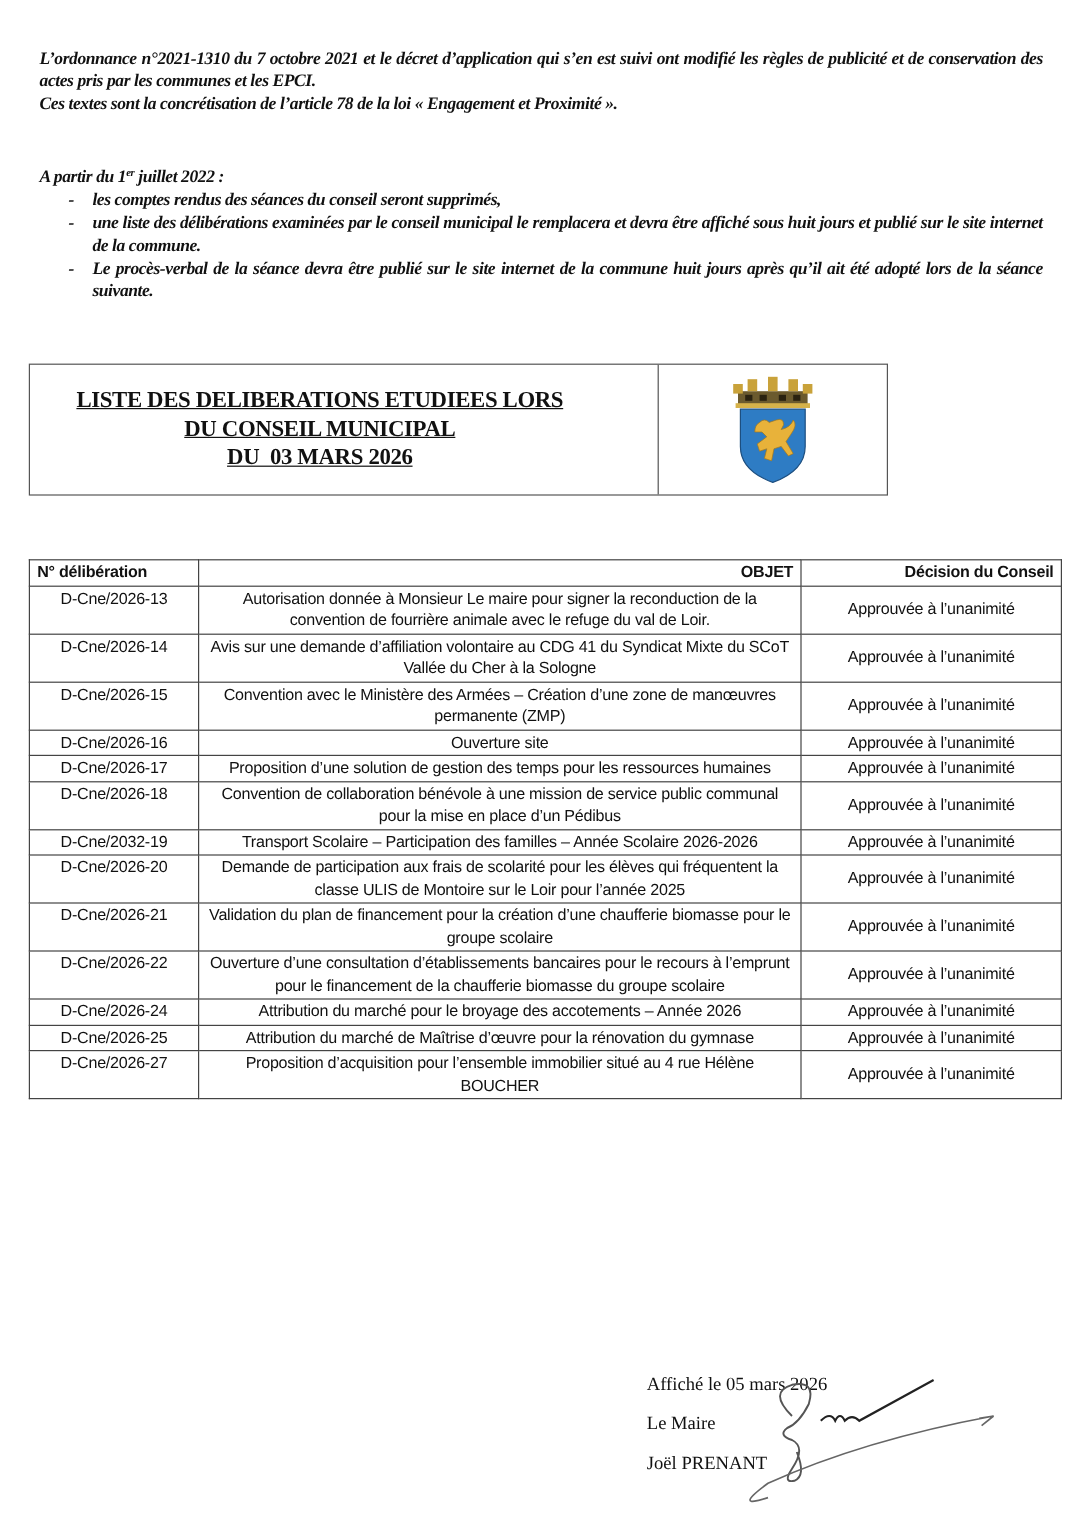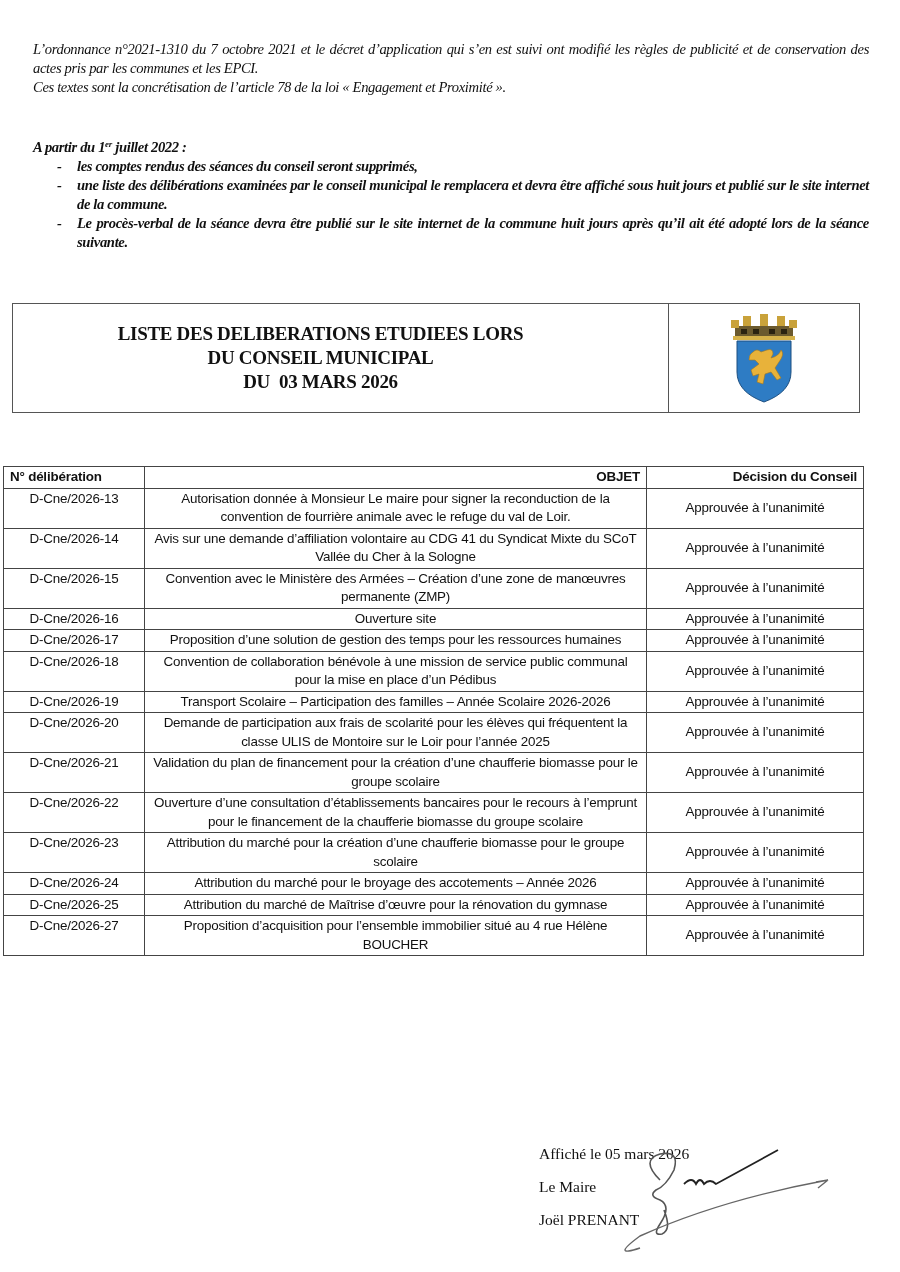--- a/index.html
+++ b/index.html
@@ -1,45 +1,45 @@
 <!DOCTYPE html>
 <html><head>
   <meta charset="utf-8">
   <style>
     html, body { margin: 0; padding: 0; background: #ffffff; }
     body { width: 900px; height: 1272px; position: relative; overflow: hidden; color: #111; }
     .intro {
       position: absolute; left: 33px; top: 40px; width: 836px;
-      font-family: "Liberation Serif", serif; font-style: italic; font-weight: normal;
+      font-family: "Liberation Serif", serif; font-style: italic; font-weight: bold;
       font-size: 14.6px; line-height: 19px; text-align: justify; letter-spacing: -0.35px;
     }
     .intro p { margin: 0; }
     .rules { position: absolute; left: 33px; top: 135px; width: 836px;
       font-family: "Liberation Serif", serif; font-style: italic; font-weight: bold;
       font-size: 14.6px; line-height: 19px; letter-spacing: -0.35px; }
     .rules .lead { margin: 0; }
     .rules sup { font-size: 9px; vertical-align: 5px; }
     .rules ul { list-style: none; margin: 0; padding: 0; }
     .rules li { position: relative; padding-left: 44px; text-align: justify; }
     .rules li .dash { position: absolute; left: 24px; top: 0; }
 
     .title-box {
-      position: absolute; left: 12px; top: 303px; width: 848px; height: 110px;
-      border: 1.5px solid #555; box-sizing: border-box; display: flex;
+      position: absolute; left: 24px; top: 303px; width: 716px; height: 110px;
+      border: 1.5px solid #555; box-sizing: border-box; display: flex; text-decoration: underline;
     }
     .title-text {
       flex: 1; border-right: 1.5px solid #555;
       display: flex; flex-direction: column; align-items: center; justify-content: center;
       font-family: "Liberation Serif", serif; font-weight: bold; font-size: 19px; line-height: 24px;
       letter-spacing: -0.3px; padding-right: 40px;
     }
     .title-logo { width: 190px; display: flex; align-items: center; justify-content: center; }
 
     table.delib {
-      position: absolute; left: 3px; top: 466px; width: 861px;
+      position: absolute; left: 24px; top: 466px; width: 861px;
       border-collapse: collapse; font-family: "Liberation Sans", sans-serif; font-size: 13.4px;
       letter-spacing: -0.2px;
     }
     table.delib th, table.delib td { border: 1px solid #444; padding: 1px 6px; line-height: 18.5px; text-align: center; }
     table.delib th { font-weight: bold; text-align: right; height: 18px; }
     table.delib th:first-child { text-align: left; }
     table.delib td.num { text-align: center; vertical-align: top; width: 128px; }
     table.delib td.obj { vertical-align: top; width: 489px; }
     table.delib td.dec { text-align: center; vertical-align: middle; }
 
@@ -127,42 +127,37 @@
         <td class="num">D-Cne/2026-17</td>
         <td class="obj">Proposition d’une solution de gestion des temps pour les ressources humaines</td>
         <td class="dec">Approuvée à l’unanimité</td>
       </tr>
     <tr>
         <td class="num">D-Cne/2026-18</td>
         <td class="obj">Convention de collaboration bénévole à une mission de service public communal pour la mise en place d’un Pédibus</td>
         <td class="dec">Approuvée à l’unanimité</td>
       </tr>
     <tr>
-        <td class="num">D-Cne/2026-19</td>
+        <td class="num">D-Cne/2032-19</td>
         <td class="obj">Transport Scolaire – Participation des familles – Année Scolaire 2026-2026</td>
         <td class="dec">Approuvée à l’unanimité</td>
       </tr>
     <tr>
         <td class="num">D-Cne/2026-20</td>
         <td class="obj">Demande de participation aux frais de scolarité pour les élèves qui fréquentent la classe ULIS de Montoire sur le Loir pour l’année 2025</td>
         <td class="dec">Approuvée à l’unanimité</td>
       </tr>
     <tr>
         <td class="num">D-Cne/2026-21</td>
         <td class="obj">Validation du plan de financement pour la création d’une chaufferie biomasse pour le groupe scolaire</td>
         <td class="dec">Approuvée à l’unanimité</td>
       </tr>
     <tr>
         <td class="num">D-Cne/2026-22</td>
         <td class="obj">Ouverture d’une consultation d’établissements bancaires pour le recours à l’emprunt pour le financement de la chaufferie biomasse du groupe scolaire</td>
-        <td class="dec">Approuvée à l’unanimité</td>
-      </tr>
-    <tr>
-        <td class="num">D-Cne/2026-23</td>
-        <td class="obj">Attribution du marché pour la création d’une chaufferie biomasse pour le groupe scolaire</td>
         <td class="dec">Approuvée à l’unanimité</td>
       </tr>
     <tr>
         <td class="num">D-Cne/2026-24</td>
         <td class="obj">Attribution du marché pour le broyage des accotements – Année 2026</td>
         <td class="dec">Approuvée à l’unanimité</td>
       </tr>
     <tr>
         <td class="num">D-Cne/2026-25</td>
         <td class="obj">Attribution du marché de Maîtrise d’œuvre pour la rénovation du gymnase</td>

